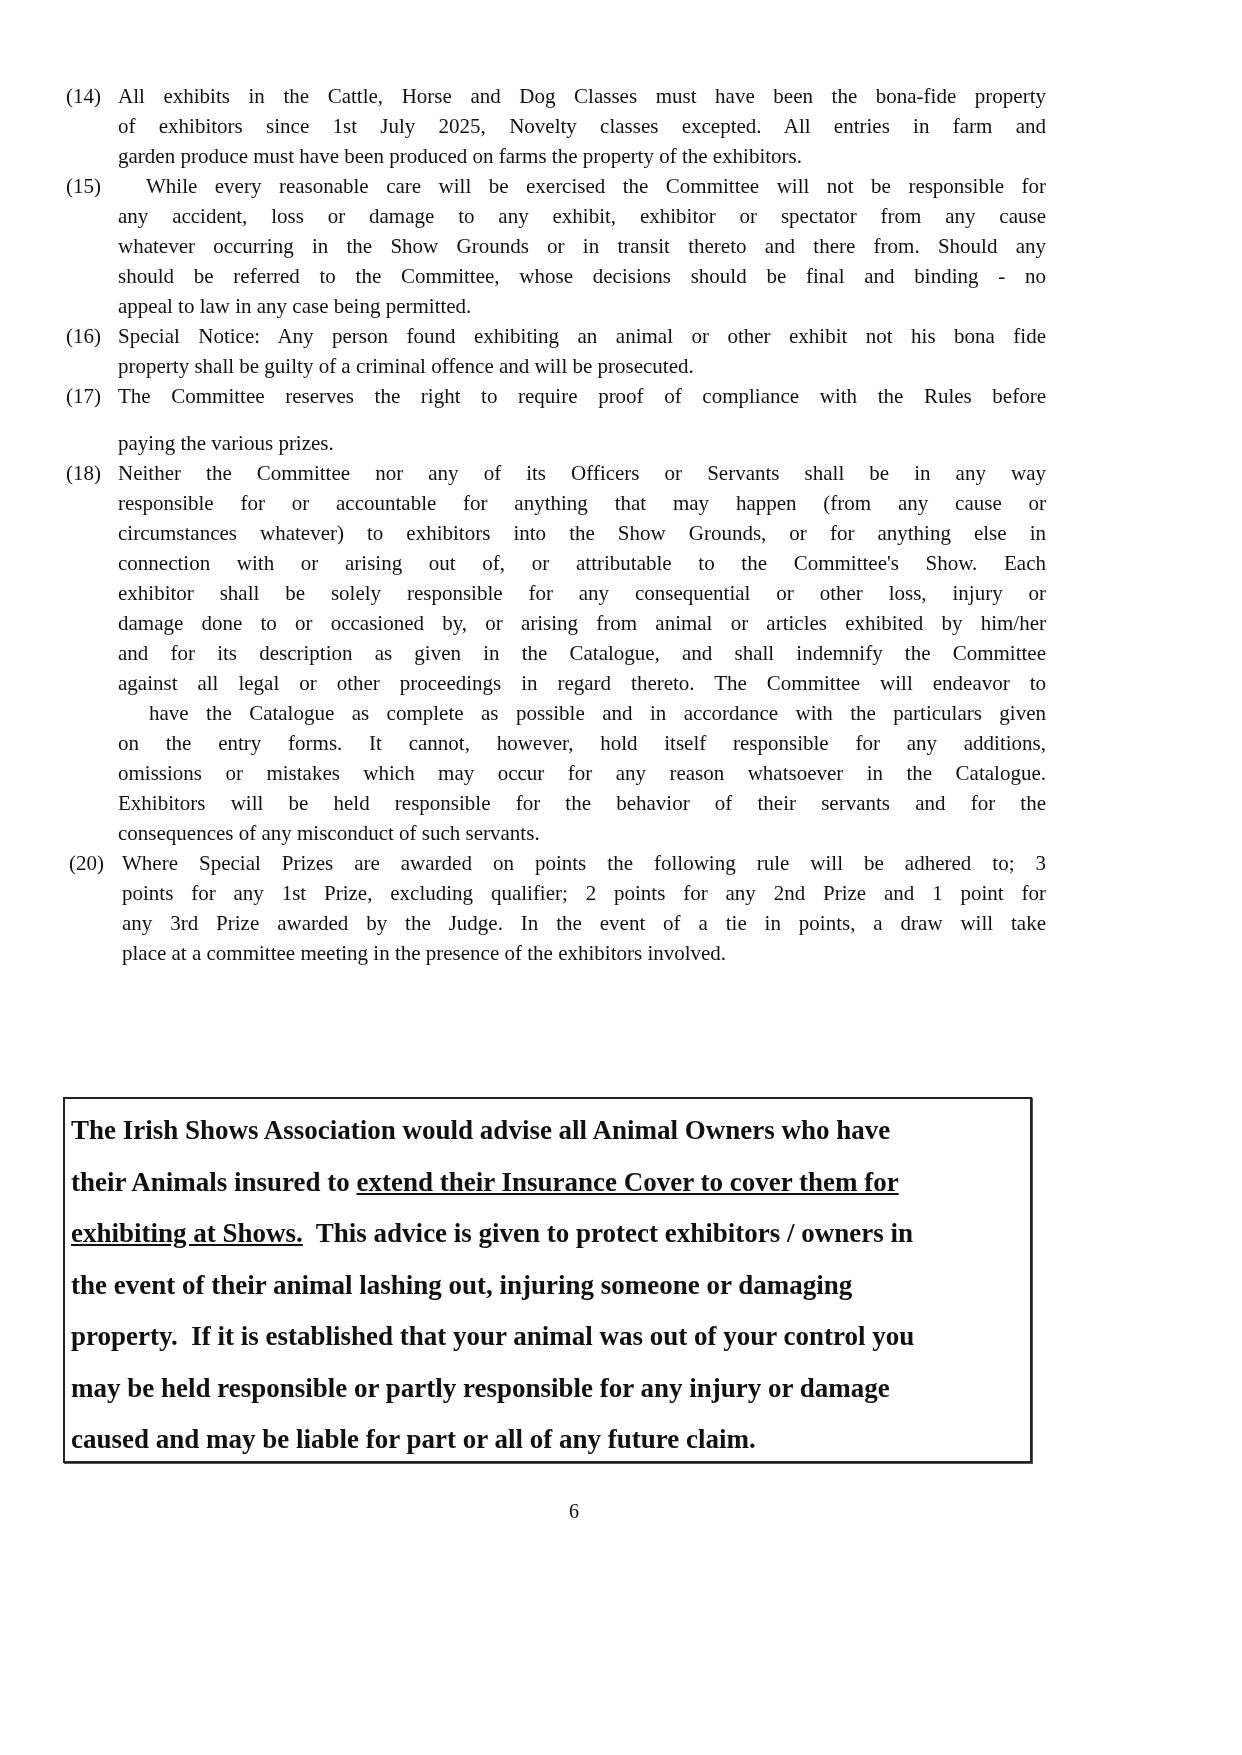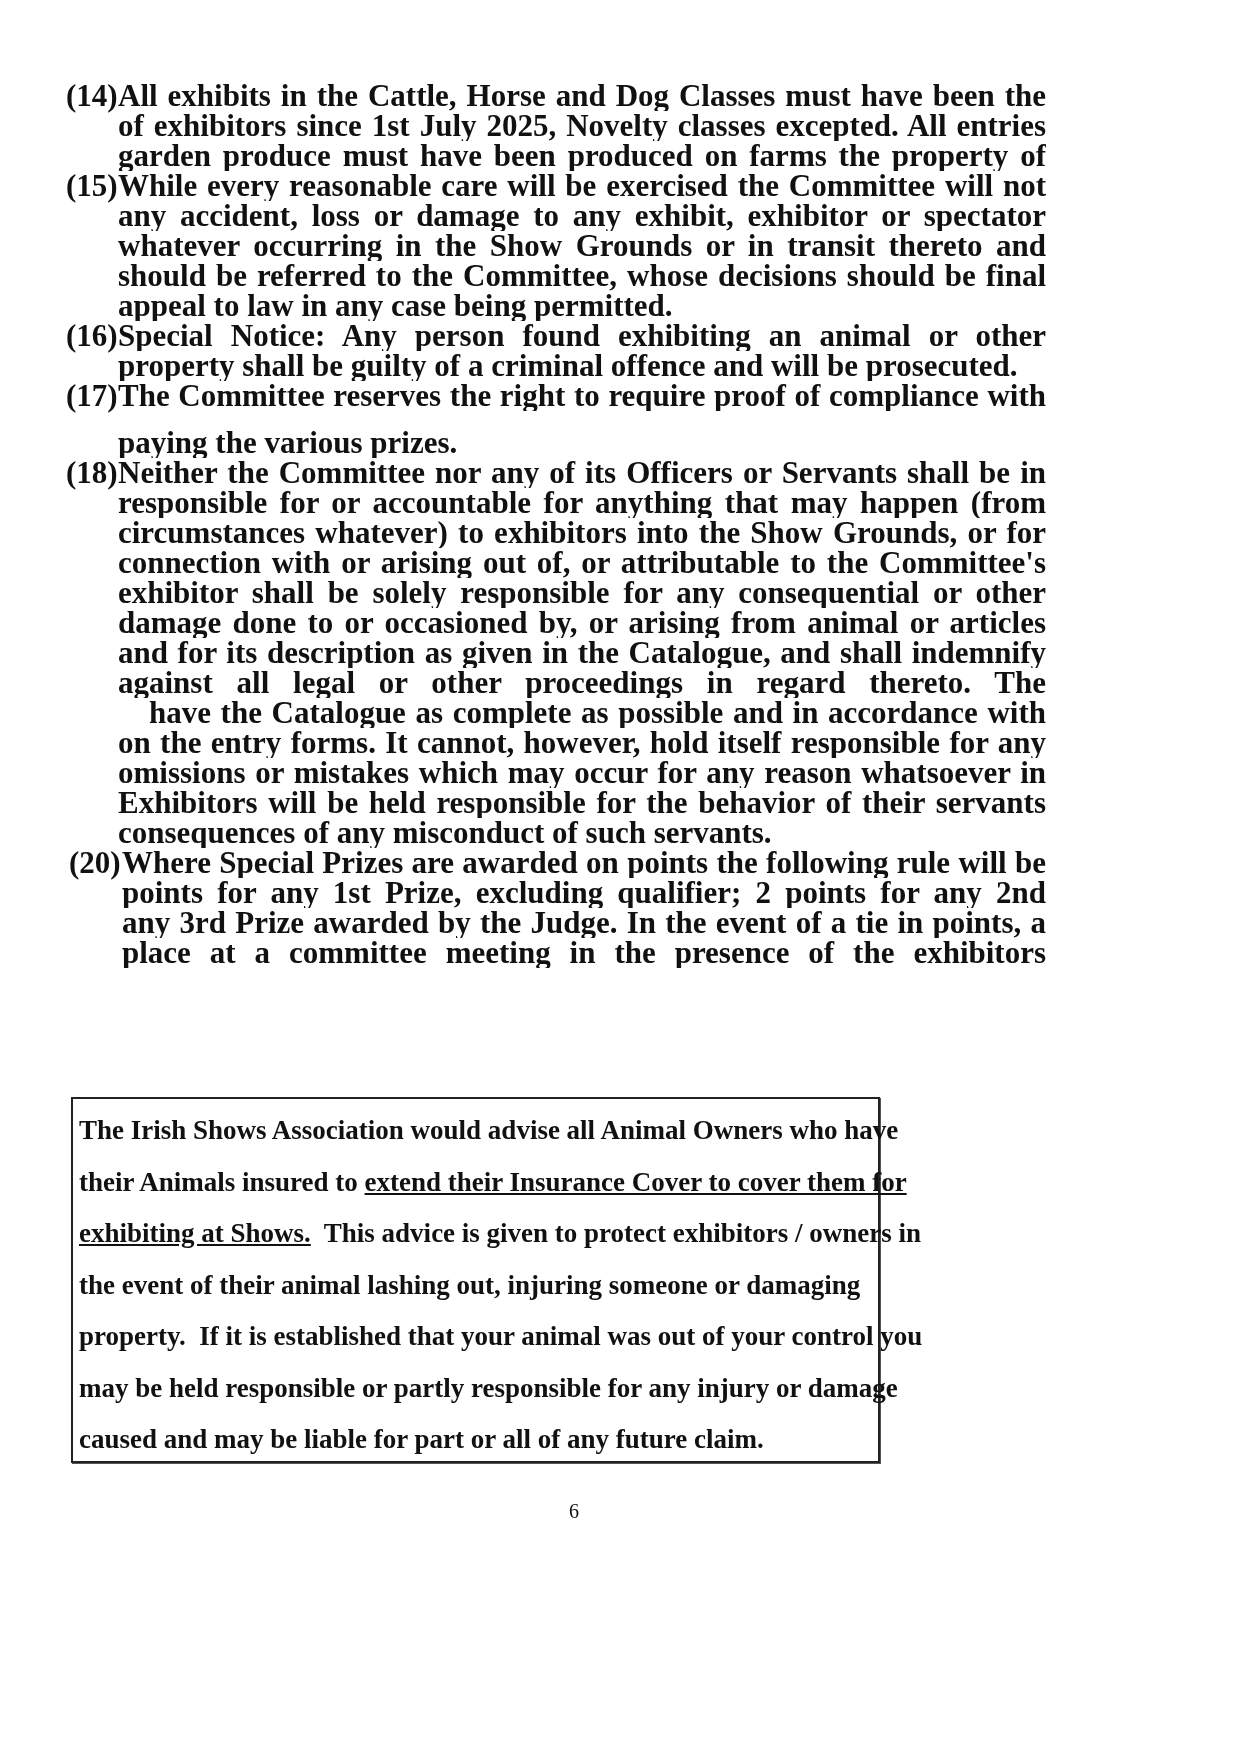--- a/index.html
+++ b/index.html
@@ -1,44 +1,44 @@
 <!DOCTYPE html>
 <html><head>
   <meta charset="utf-8">
   <style>
     html, body { margin: 0; padding: 0; background: #ffffff; }
     body { width: 1242px; height: 1755px; position: relative; overflow: hidden;
            font-family: "Liberation Serif", "DejaVu Serif", serif; color: #111; }
     .rules { position: absolute; left: 66px; top: 81px; width: 980px; }
-    .rule { position: relative; padding-left: 52px; font-size: 31px; line-height: 30px; font-weight: bold; }
+    .rule { position: relative; padding-left: 52px; font-size: 21px; line-height: 30px; }
     .rule.wide { padding-left: 56px; }
     .rule .num { position: absolute; left: 0; top: 0; }
     .rule.wide .num { left: 3px; }
     .rule .line { display: block; text-align: justify; text-align-last: justify; white-space: nowrap; height: 30px; }
     .rule .line.last { text-align-last: left; }
-    .notice { position: absolute; left: 71px; top: 1097px; width: 809px; height: 366px;
+    .notice { position: absolute; left: 63px; top: 1097px; width: 969px; height: 366px;
               border: 2px solid #222; box-shadow: 1px 1px 0 #555; box-sizing: border-box;
               padding: 6px 6px 0 6px; }
     .notice p { margin: 0; font-weight: bold; font-size: 27px; line-height: 51.5px; white-space: nowrap; }
     .notice .u { text-decoration: underline; margin-top: 32px; }
     .page-num { position: absolute; top: 1500px; left: 0; width: 1148px; text-align: center; font-size: 20px; }
   </style>
 </head>
 <body>
 
 <div class="rules" id="rules">
     <div class="rule">
       <span class="num">(14)</span>
       <span class="line" style="white-space: normal; overflow: hidden;">All exhibits in the Cattle, Horse and Dog Classes must have been the bona-fide property</span>
       <span class="line" style="white-space: normal; overflow: hidden;">of exhibitors since 1st July 2025, Novelty classes excepted. All entries in farm and</span>
       <span class="line last" style="white-space: normal; overflow: hidden;">garden produce must have been produced on farms the property of the exhibitors.</span>
     </div>
     <div class="rule">
       <span class="num">(15)</span>
-      <span class="line" style="white-space: normal; overflow: hidden;">While every reasonable care will be exercised the Committee will not be responsible for</span>
+      <span class="line" style="white-space: normal; overflow: hidden; margin-left: 28px;">While every reasonable care will be exercised the Committee will not be responsible for</span>
       <span class="line" style="white-space: normal; overflow: hidden;">any accident, loss or damage to any exhibit, exhibitor or spectator from any cause</span>
       <span class="line" style="white-space: normal; overflow: hidden;">whatever occurring in the Show Grounds or in transit thereto and there from. Should any</span>
       <span class="line" style="white-space: normal; overflow: hidden;">should be referred to the Committee, whose decisions should be final and binding - no</span>
       <span class="line last" style="white-space: normal; overflow: hidden;">appeal to law in any case being permitted.</span>
     </div>
     <div class="rule">
       <span class="num">(16)</span>
       <span class="line" style="white-space: normal; overflow: hidden;">Special Notice: Any person found exhibiting an animal or other exhibit not his bona fide</span>
       <span class="line last" style="white-space: normal; overflow: hidden;">property shall be guilty of a criminal offence and will be prosecuted.</span>
     </div>

